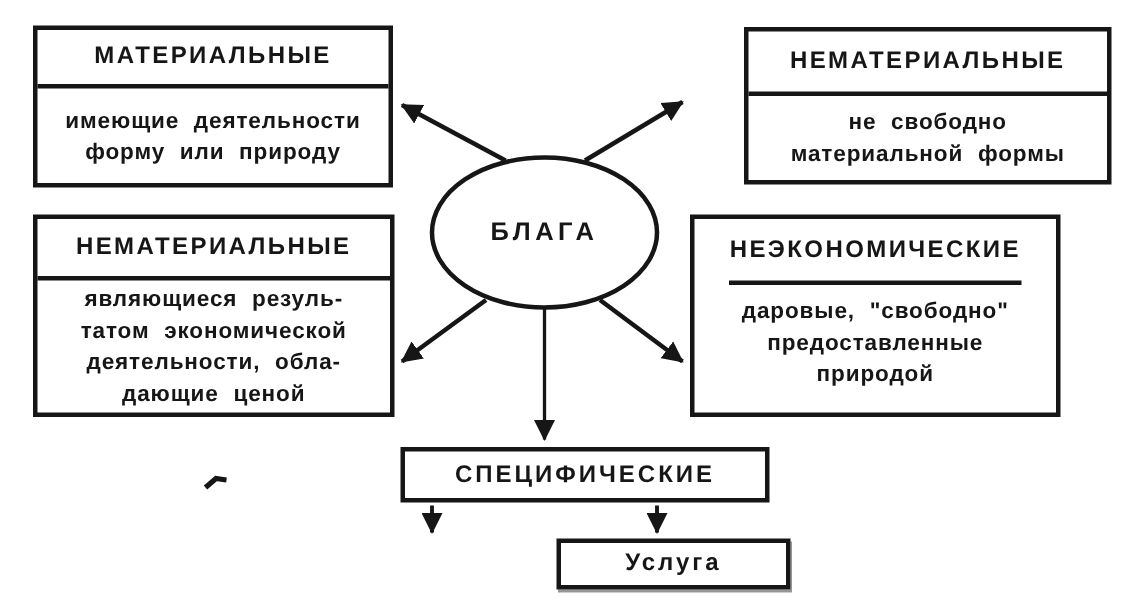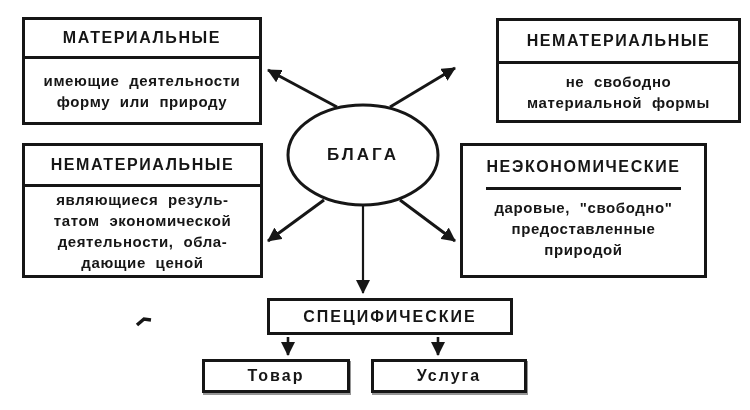--- a/index.html
+++ b/index.html
@@ -98,16 +98,15 @@
     <div class="title">НЕЭКОНОМИЧЕСКИЕ</div>
     <div class="body top-align">даровые, "свободно"
 предоставленные
 природой</div>
   </div>
 
   <div class="center-label">БЛАГА</div>
 
   <div class="bar specific">СПЕЦИФИЧЕСКИЕ</div>
 
-  <div class="leaf product">Товар</div>
   <div class="leaf service">Услуга</div>
 
 </div>
 
 </body></html>

